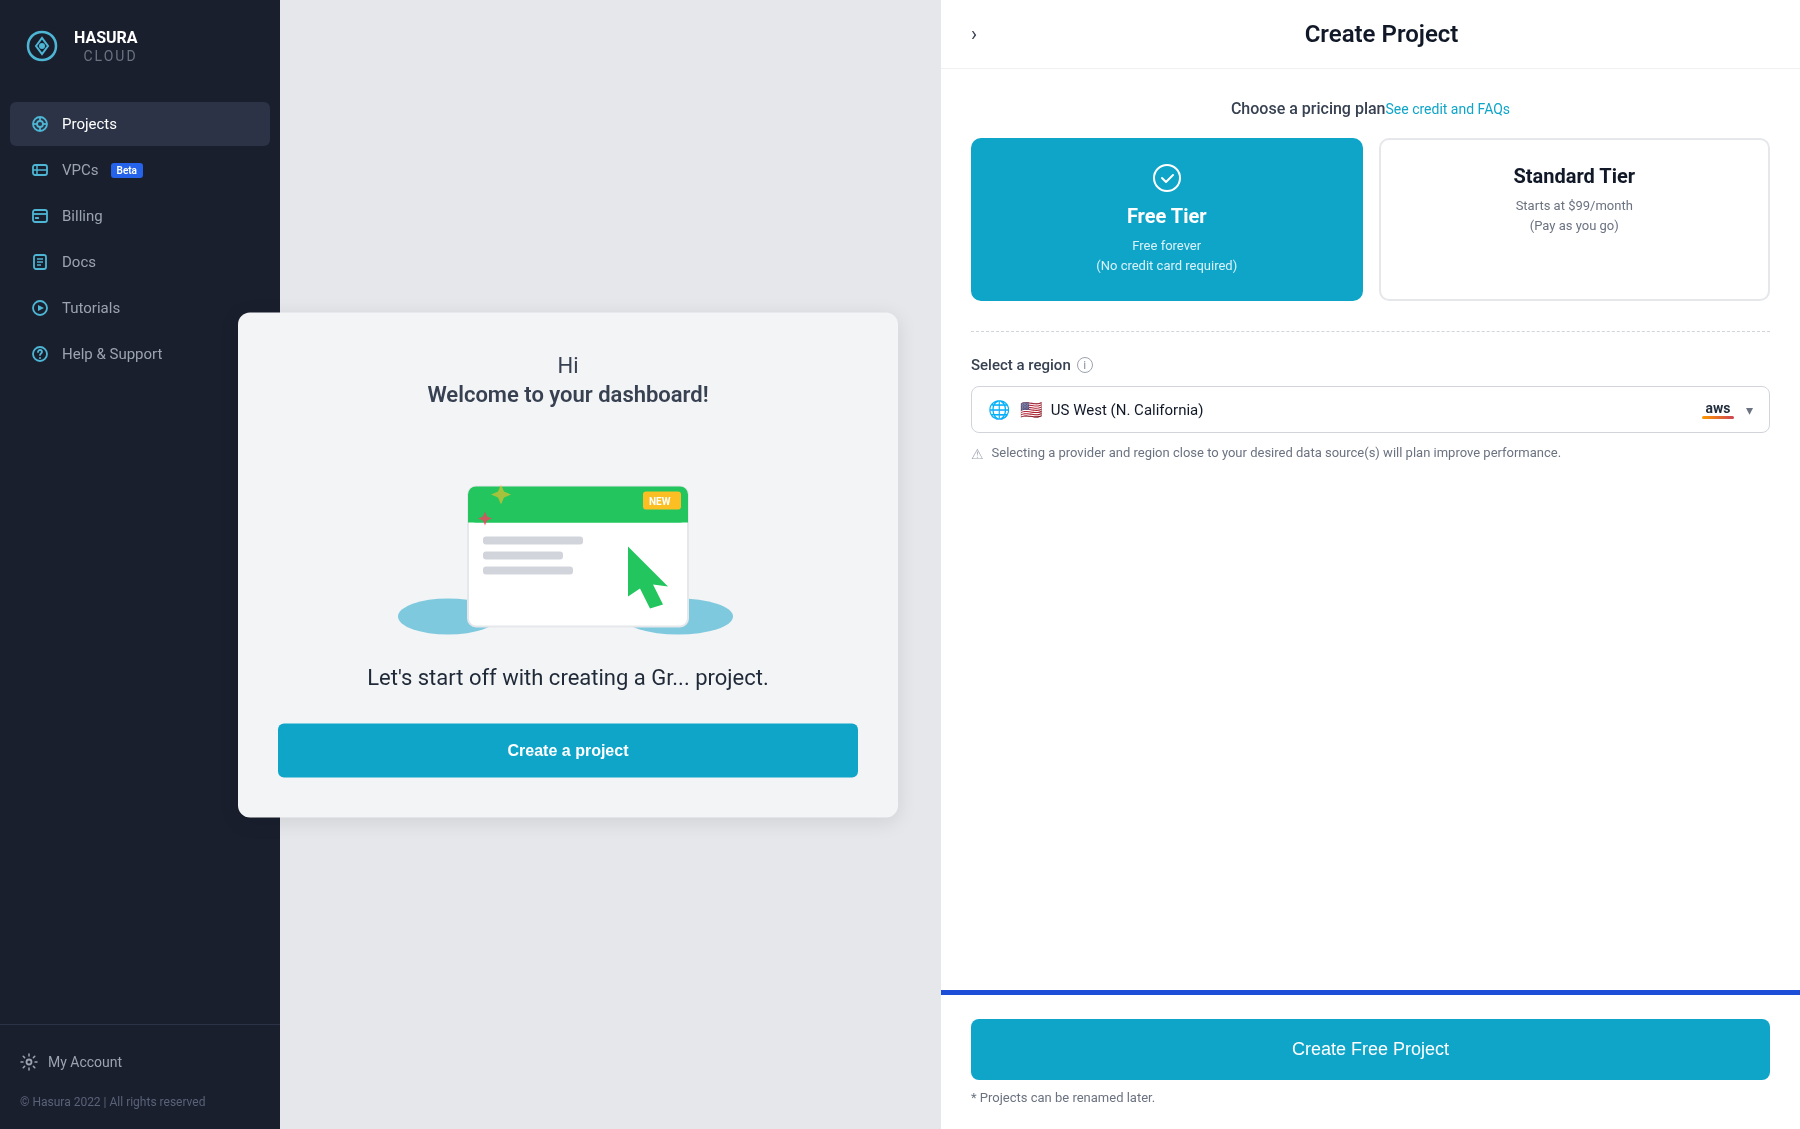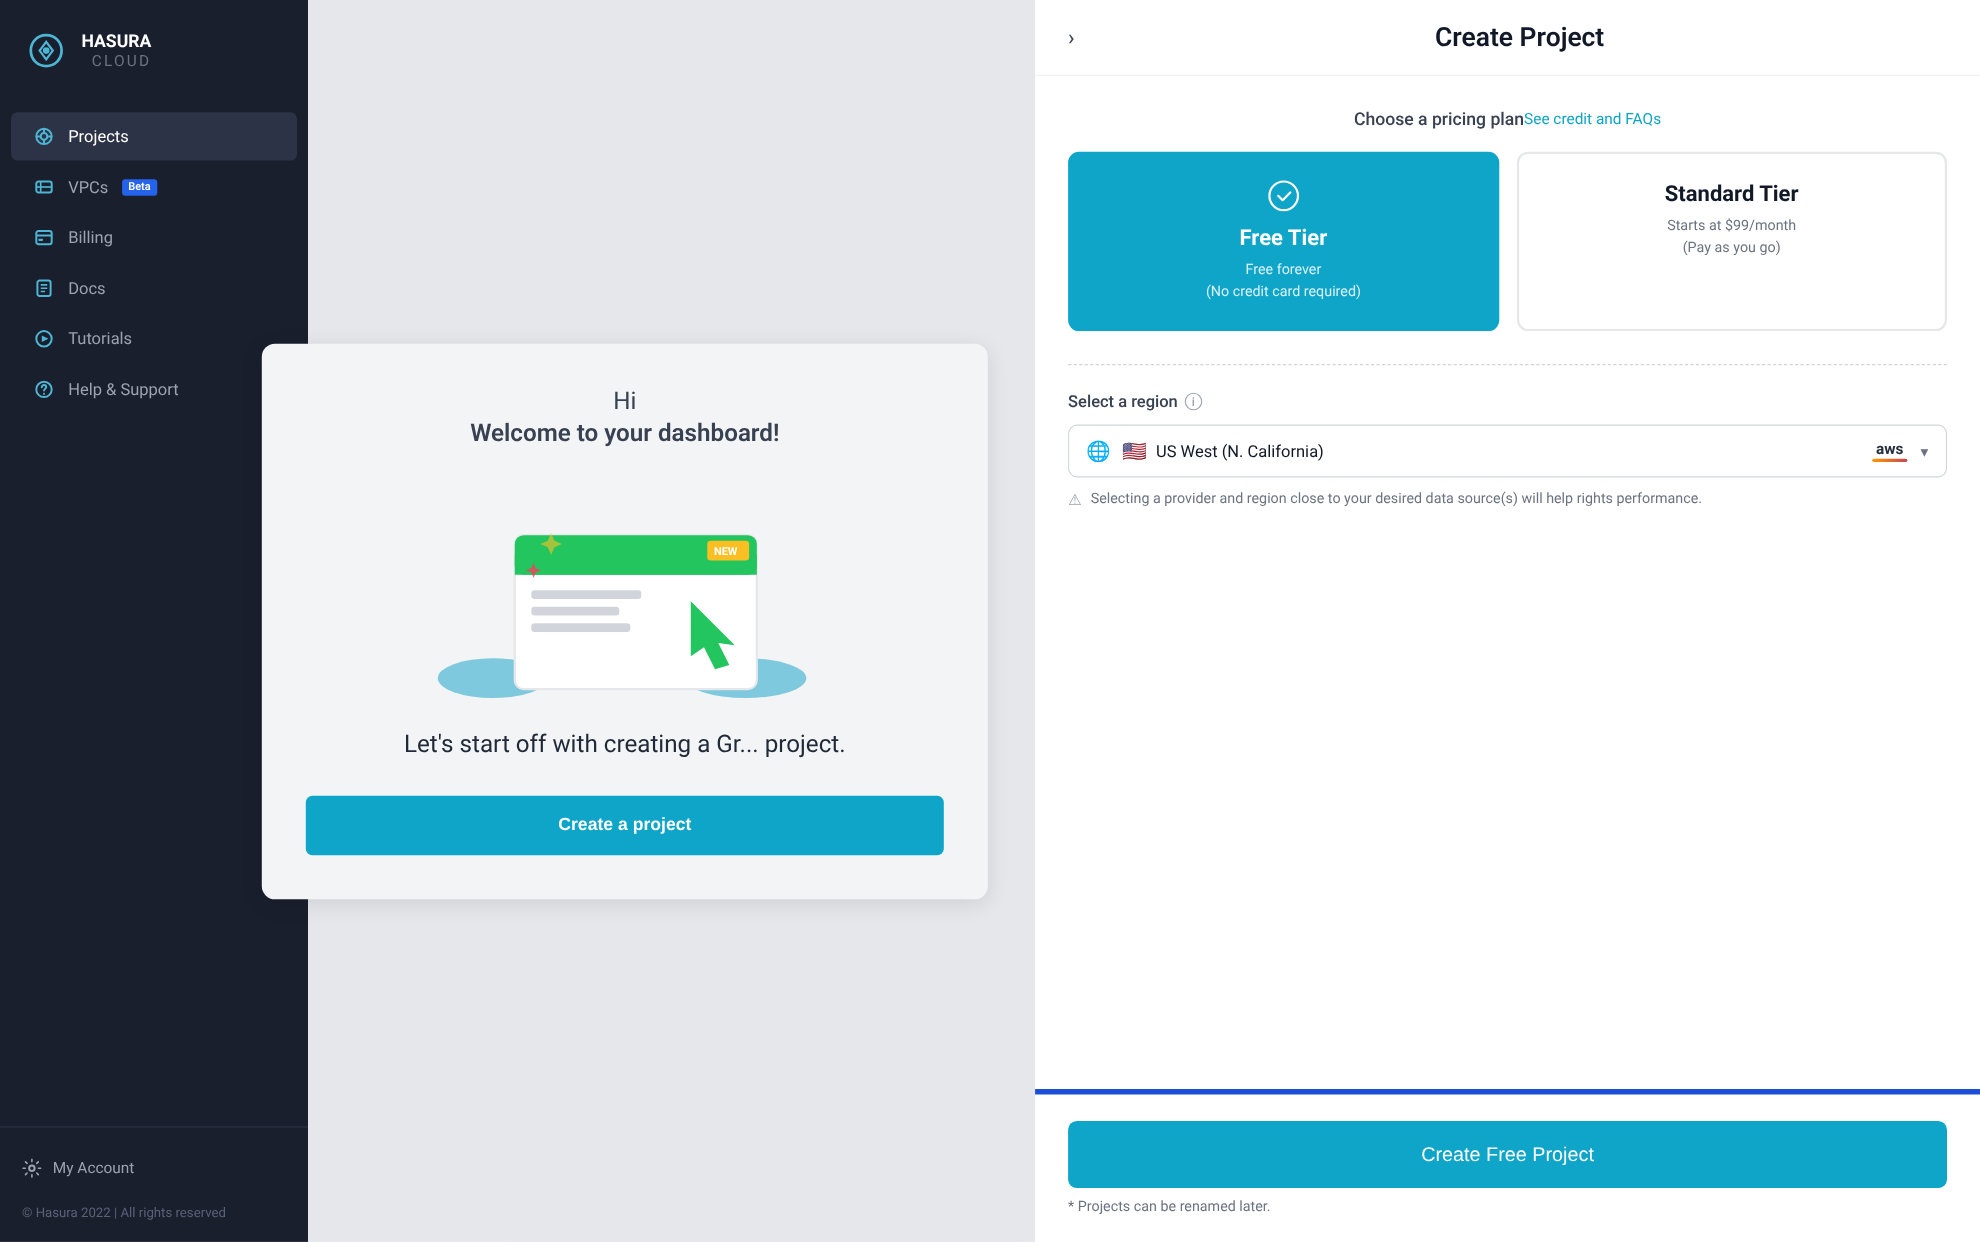--- a/index.html
+++ b/index.html
@@ -528,21 +528,21 @@
         <span class="flag-icon">🇺🇸</span>
         <span class="region-name">US West (N. California)</span>
         <div class="aws-logo">
           <span class="aws-text">aws</span>
           <div class="aws-line"></div>
         </div>
         <span class="chevron-icon">▾</span>
       </div>
       <div class="region-hint">
         <span class="hint-icon">⚠</span>
-        <span>Selecting a provider and region close to your desired data source(s) will help rights performance.</span>
+        <span>Selecting a provider and region close to your desired data source(s) will plan improve performance.</span>
       </div>
     </div>
   </div>
 
   <div class="panel-footer">
     <button class="create-free-btn">Create Free Project</button>
     <div class="rename-note">* Projects can be renamed later.</div>
   </div>
 </div>
 

